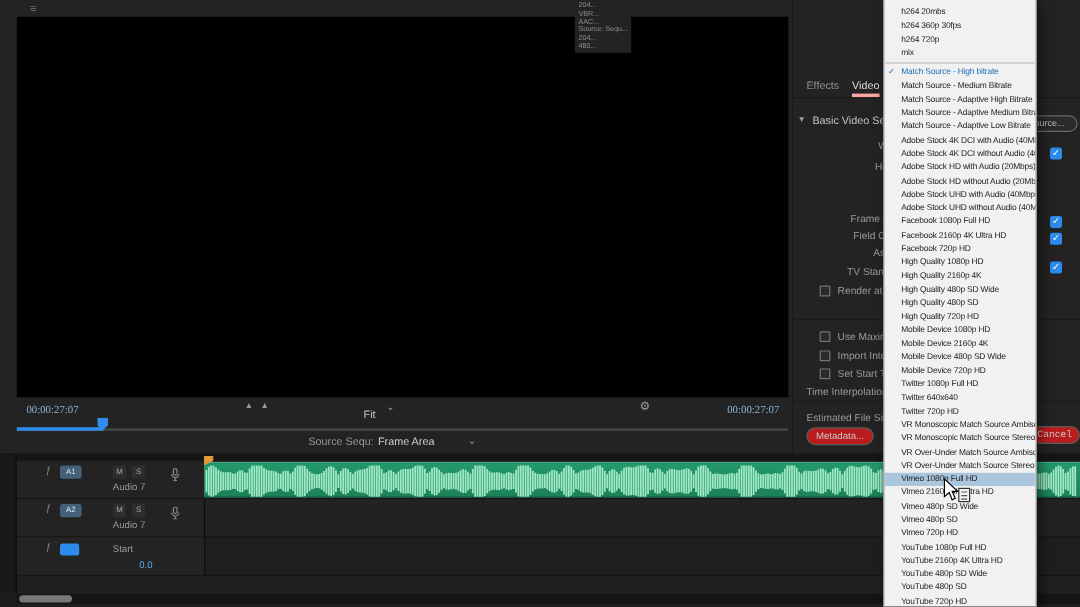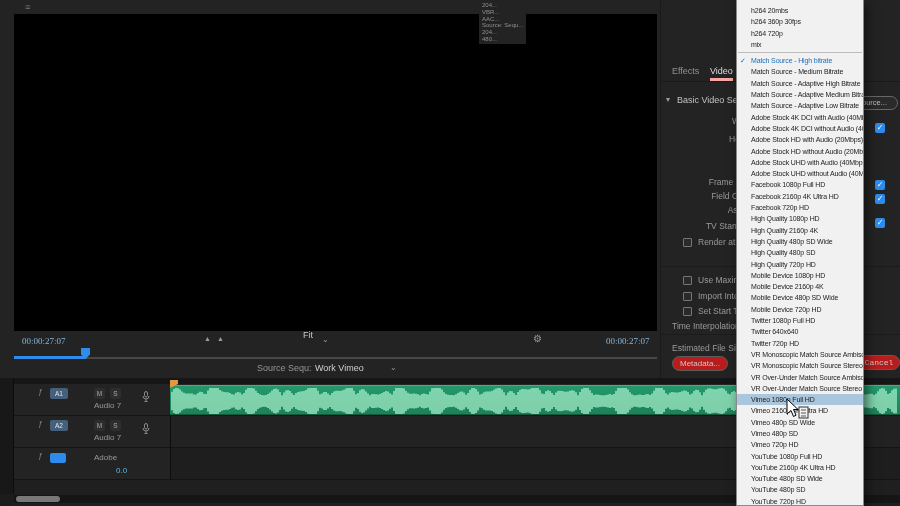--- a/index.html
+++ b/index.html
@@ -19,21 +19,21 @@
   #summary-block { left:479px; top:1px; font-size:6px; line-height:6.8px; color:#8f8f8f;
     background:#232323; padding:1px 3px; z-index:3; }
 
   
   .timecode { font-family:Liberation Serif, serif; font-size:9px; color:#86b7dc; }
   #tc-left { left:22px; top:336px; }
   #tc-right { left:606px; top:336px; }
   .mini-icon { color:#9a9a9a; font-size:7px; }
   #marker-in-icon { left:204px; top:335px; }
   #marker-out-icon { left:217px; top:335px; }
-  #fit-label { left:303px; top:330px; font-size:9px; color:#c8c8c8; }
+  #fit-label { left:303px; top:340px; font-size:9px; color:#c8c8c8; }
   #fit-chevron { left:322px; top:335px; font-size:8px; color:#9a9a9a; }
   #settings-wrench-icon { left:533px; top:333px; font-size:10px; color:#9a9a9a; }
   #scrub-track { left:14px; top:357px; width:643px; height:2px; background:#484848; }
   #scrub-fill { left:14px; top:356px; width:72px; height:3px; background:#2f8ceb; }
   #playhead { left:81px; top:348px; width:9px; height:11px; background:#2f8ceb;
     clip-path:polygon(0 0,100% 0,100% 58%,50% 100%,0 58%); }
   #source-range-label { left:257px; top:363px; font-size:9px; color:#969696; }
   #source-range-value { left:315px; top:363px; font-size:9px; color:#cfcfcf; }
   #source-range-chevron { left:390px; top:363px; font-size:8px; color:#9a9a9a; }
 
@@ -130,21 +130,21 @@
     <span class="abs mini-icon" id="marker-in-icon">▲</span>
     <span class="abs mini-icon" id="marker-out-icon">▲</span>
     <span class="abs" id="fit-label">Fit</span>
     <span class="abs" id="fit-chevron">⌄</span>
     <span class="abs" id="settings-wrench-icon">⚙</span>
     <span class="abs timecode" id="tc-right">00:00:27:07</span>
     <div class="abs" id="scrub-track"></div>
     <div class="abs" id="scrub-fill"></div>
     <div class="abs" id="playhead"></div>
     <span class="abs" id="source-range-label">Source Sequ:</span>
-    <span class="abs" id="source-range-value">Work Vimeo</span>
+    <span class="abs" id="source-range-value">Frame Area</span>
     <span class="abs" id="source-range-chevron">⌄</span>
 
     <div class="abs" id="panel-divider"></div>
     <span class="abs" id="tab-effects">Effects</span>
     <span class="abs" id="tab-video">Video</span>
     <div class="abs" id="tabs-rule"></div>
     <span class="abs" id="section-triangle">▾</span>
     <span class="abs" id="section-title">Basic Video Settings</span>
     <div class="abs" id="source-scaling-button">Source...</div>
 
@@ -207,21 +207,21 @@
         <div class="mic-icon"><svg width="8" height="11" viewBox="0 0 8 11">
             <rect x="2.5" y="0.5" width="3" height="5.5" rx="1.5" fill="none" stroke="#8a8a8a"></rect>
             <path d="M1 5 a3 3 0 0 0 6 0 M4 8 v2 M2.5 10.5 h3" fill="none" stroke="#8a8a8a"></path>
           </svg></div>
         <div class="track-name">Audio 7</div>
       </div>
       <div class="track-content" style="top: 416px; background: rgb(34, 34, 34);"></div>
       <div class="track-header" style="top: 448px;">
         <div class="fx-glyph">ƒ</div>
         <div class="master-chip"></div>
-        <div class="master-name">Adobe</div>
+        <div class="master-name">Start</div>
         <div class="master-level">0.0</div>
       </div>
       <div class="track-content" style="top: 448px; background: rgb(30, 30, 30);"></div>
     </div>
   <div class="abs" id="audio-clip">
     <svg id="waveform-svg" width="728" height="30">
       <path id="waveform-path" stroke="#9fe9c4" stroke-width="1.5" fill="none" d="M2 5.7L2 24.3M4 3.0L4 27.0M6 2.0L6 28.0M8 2.2L8 27.8M10 3.6L10 26.4M12 5.4L12 24.6M14 6.8L14 23.2M16 7.5L16 22.5M18 7.5L18 22.5M20 7.4L20 22.6M22 7.6L22 22.4M24 8.5L24 21.5M26 8.6L26 21.4M28 6.9L28 23.1M30 5.8L30 24.2M32 5.9L32 24.1M34 7.7L34 22.3M36 8.0L36 22.0M38 4.4L38 25.6M40 2.0L40 28.0M42 2.0L42 28.0M44 2.0L44 28.0M46 2.0L46 28.0M48 2.0L48 28.0M50 3.9L50 26.1M52 5.3L52 24.7M54 6.0L54 24.0M56 6.2L56 23.8M58 6.3L58 23.7M60 6.9L60 23.1M62 8.3L62 21.7M64 8.6L64 21.4M66 6.8L66 23.2M68 6.0L68 24.0M70 6.5L70 23.5M72 8.6L72 21.4M74 7.0L74 23.0M76 3.7L76 26.3M78 2.0L78 28.0M80 2.0L80 28.0M82 2.0L82 28.0M84 2.4L84 27.6M86 4.7L86 25.3M88 6.9L88 23.1M90 8.3L90 21.7M92 9.0L92 21.0M94 9.3L94 20.7M96 9.1L96 20.9M98 8.1L98 21.9M100 6.4L100 23.6M102 4.5L102 25.5M104 3.0L104 27.0M106 2.5L106 27.5M108 3.6L108 26.4M110 6.0L110 24.0M112 9.3L112 20.7M114 6.4L114 23.6M116 4.4L116 25.6M118 3.9L118 26.1M120 5.1L120 24.9M122 7.3L122 22.7M124 9.0L124 21.0M126 7.0L126 23.0M128 5.9L128 24.1M130 5.5L130 24.5M132 5.3L132 24.7M134 4.9L134 25.1M136 3.9L136 26.1M138 2.3L138 27.7M140 2.0L140 28.0M142 2.0L142 28.0M144 2.0L144 28.0M146 2.0L146 28.0M148 4.8L148 25.2M150 8.3L150 21.7M152 7.5L152 22.5M154 5.9L154 24.1M156 5.9L156 24.1M158 7.4L158 22.6M160 9.1L160 20.9M162 6.9L162 23.1M164 5.4L164 24.6M166 4.8L166 25.2M168 4.8L168 25.2M170 4.9L170 25.1M172 4.6L172 25.4M174 3.7L174 26.3M176 2.4L176 27.6M178 2.0L178 28.0M180 2.0L180 28.0M182 2.1L182 27.9M184 4.7L184 25.3M186 8.2L186 21.8M188 6.9L188 23.1M190 4.3L190 25.7M192 3.1L192 26.9M194 3.6L194 26.4M196 5.4L196 24.6M198 7.6L198 22.4M200 9.2L200 20.8M202 8.1L202 21.9M204 7.9L204 22.1M206 8.2L206 21.8M208 8.4L208 21.6M210 8.0L210 22.0M212 7.1L212 22.9M214 5.9L214 24.1M216 5.1L216 24.9M218 5.4L218 24.6M220 7.2L220 22.8M222 8.5L222 21.5M224 4.9L224 25.1M226 2.0L226 28.0M228 2.0L228 28.0M230 2.0L230 28.0M232 2.0L232 28.0M234 2.6L234 27.4M236 4.9L236 25.1M238 6.7L238 23.3M240 7.7L240 22.3M242 7.8L242 22.2M244 7.6L244 22.4M246 7.7L246 22.3M248 8.3L248 21.7M250 9.2L250 20.8M252 8.0L252 22.0M254 7.4L254 22.6M256 8.1L256 21.9M258 8.6L258 21.4M260 5.5L260 24.5M262 2.2L262 27.8M264 2.0L264 28.0M266 2.0L266 28.0M268 2.0L268 28.0M270 2.0L270 28.0M272 3.6L272 26.4M274 6.2L274 23.8M276 8.0L276 22.0M278 8.8L278 21.2M280 9.0L280 21.0M282 9.0L282 21.0M284 9.3L284 20.7M286 8.3L286 21.7M288 6.9L288 23.1M290 5.7L290 24.3M292 5.4L292 24.6M294 6.4L294 23.6M296 8.7L296 21.3M298 6.9L298 23.1M300 4.0L300 26.0M302 2.0L302 28.0M304 2.0L304 28.0M306 3.0L306 27.0M308 5.6L308 24.4M310 8.5L310 21.5M312 7.7L312 22.3M314 6.2L314 23.8M316 5.6L316 24.4M318 5.5L318 24.5M320 5.5L320 24.5M322 4.9L322 25.1M324 3.8L324 26.2M326 2.5L326 27.5M328 2.0L328 28.0M330 2.0L330 28.0M332 3.5L332 26.5M334 6.3L334 23.7M336 9.2L336 20.8M338 6.5L338 23.5M340 5.1L340 24.9M342 5.3L342 24.7M344 7.1L344 22.9M346 8.9L346 21.1M348 6.1L348 23.9M350 4.1L350 25.9M352 3.1L352 26.9M354 3.0L354 27.0M356 3.3L356 26.7M358 3.4L358 26.6M360 2.9L360 27.1M362 2.0L362 28.0M364 2.0L364 28.0M366 2.0L366 28.0M368 2.0L368 28.0M370 4.3L370 25.7M372 7.5L372 22.5M374 7.9L374 22.1M376 5.3L376 24.7M378 4.3L378 25.7M380 5.0L380 25.0M382 7.1L382 22.9M384 9.0L384 21.0M386 6.6L386 23.4M388 5.1L388 24.9M390 4.7L390 25.3M392 5.0L392 25.0M394 5.6L394 24.4M396 5.8L396 24.2M398 5.5L398 24.5M400 4.8L400 25.2M402 4.3L402 25.7M404 4.7L404 25.3M406 6.3L406 23.7M408 9.2L408 20.8M410 6.1L410 23.9M412 2.9L412 27.1M414 2.0L414 28.0M416 2.0L416 28.0M418 2.0L418 28.0M420 4.2L420 25.8M422 6.9L422 23.1M424 9.0L424 21.0M426 8.6L426 21.4M428 8.5L428 21.5M430 9.0L430 21.0M432 9.2L432 20.8M434 9.2L434 20.8M436 9.0L436 21.0M438 8.4L438 21.6M440 8.1L440 21.9M442 8.8L442 21.2M444 7.9L444 22.1M446 4.9L446 25.1M448 2.0L448 28.0M450 2.0L450 28.0M452 2.0L452 28.0M454 2.0L454 28.0M456 2.0L456 28.0M458 3.4L458 26.6M460 6.3L460 23.7M462 8.3L462 21.7M464 9.3L464 20.7M466 9.2L466 20.8M468 8.8L468 21.2M470 8.6L470 21.4M472 8.9L472 21.1M474 9.0L474 21.0M476 8.2L476 21.8M478 8.1L478 21.9M480 9.0L480 21.0M482 7.6L482 22.4M484 4.7L484 25.3M486 2.0L486 28.0M488 2.0L488 28.0M490 2.0L490 28.0M492 2.0L492 28.0M494 4.0L494 26.0M496 7.2L496 22.8M498 8.6L498 21.4M500 6.8L500 23.2M502 6.1L502 23.9M504 6.2L504 23.8M506 6.6L506 23.4M508 6.6L508 23.4M510 6.1L510 23.9M512 5.2L512 24.8M514 4.5L514 25.5M516 4.7L516 25.3M518 6.0L518 24.0M520 8.4L520 21.6M522 7.4L522 22.6M524 4.9L524 25.1M526 3.7L526 26.3M528 4.1L528 25.9M530 6.2L530 23.8M532 9.3L532 20.7M534 6.2L534 23.8M536 3.8L536 26.2M538 2.4L538 27.6M540 2.2L540 27.8M542 2.7L542 27.3M544 3.2L544 26.8M546 3.3L546 26.7M548 2.8L548 27.2M550 2.2L550 27.8M552 2.0L552 28.0M554 2.8L554 27.2M556 4.7L556 25.3M558 7.6L558 22.4M560 8.2L560 21.8M562 5.9L562 24.1M564 5.1L564 24.9M566 6.0L566 24.0M568 8.4L568 21.6M570 7.3L570 22.7M572 4.5L572 25.5M574 2.6L574 27.4M576 2.0L576 28.0M578 2.4L578 27.6M580 3.3L580 26.7M582 4.0L582 26.0M584 4.2L584 25.8M586 4.0L586 26.0M588 3.8L588 26.2M590 4.1L590 25.9M592 5.5L592 24.5M594 8.0L594 22.0M596 7.5L596 22.5M598 4.6L598 25.4M600 2.7L600 27.3M602 2.4L602 27.6M604 3.8L604 26.2M606 6.4L606 23.6M608 9.3L608 20.7M610 6.9L610 23.1M612 5.6L612 24.4M614 5.5L614 24.5M616 6.3L616 23.7M618 7.4L618 22.6M620 8.1L620 21.9M622 8.3L622 21.7M624 8.1L624 21.9M626 8.1L626 21.9M628 8.8L628 21.2M630 8.1L630 21.9M632 5.4L632 24.6M634 2.3L634 27.7M636 2.0L636 28.0M638 2.0L638 28.0M640 2.0L640 28.0M642 2.0L642 28.0M644 4.3L644 25.7M646 7.4L646 22.6M648 9.1L648 20.9M650 8.2L650 21.8M652 8.4L652 21.6M654 9.3L654 20.7M656 8.5L656 21.5M658 8.1L658 21.9M660 8.2L660 21.8M662 8.6L662 21.4M664 8.6L664 21.4M666 7.7L666 22.3M668 5.8L668 24.2M670 3.2L670 26.8M672 2.0L672 28.0M674 2.0L674 28.0M676 2.0L676 28.0M678 2.0L678 28.0M680 2.9L680 27.1M682 6.3L682 23.7M684 9.3L684 20.7M686 7.3L686 22.7M688 6.6L688 23.4M690 7.0L690 23.0M692 7.8L692 22.2M694 8.5L694 21.5M696 8.6L696 21.4M698 8.2L698 21.8M700 7.7L700 22.3M702 7.8L702 22.2M704 8.9L704 21.1M706 7.8L706 22.2M708 5.3L708 24.7M710 3.1L710 26.9M712 2.0L712 28.0M714 2.6L714 27.4M716 4.8L716 25.2M718 8.1L718 21.9M720 7.0L720 23.0M722 4.2L722 25.8M724 2.7L724 27.3M726 2.5L726 27.5"></path>
     </svg>
   </div>
   <div class="abs" id="clip-marker"></div>

